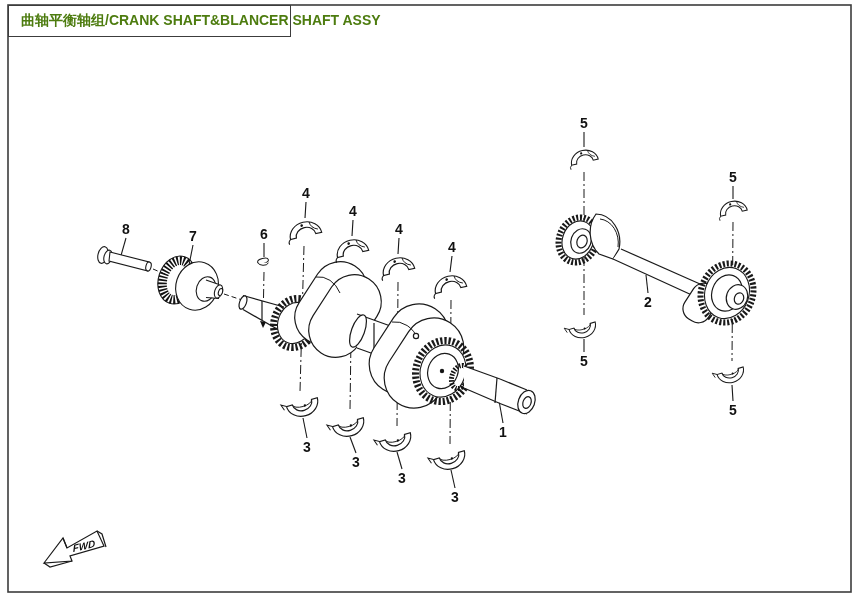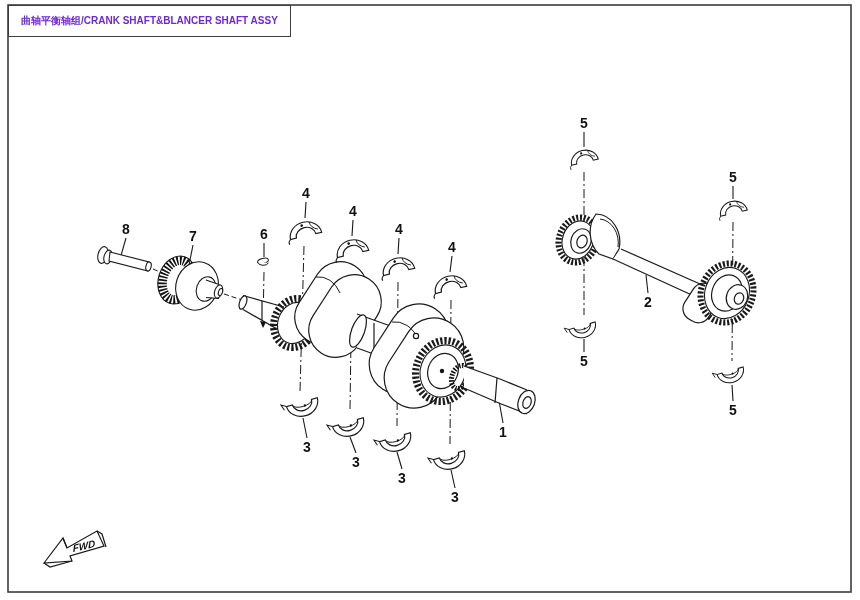--- a/index.html
+++ b/index.html
@@ -11,21 +11,21 @@
   .callout{
     position:absolute;transform:translate(-50%,-50%);
     font-weight:bold;font-size:14px;color:#111;line-height:1;
     letter-spacing:0;user-select:none;
   }
   #title-box{
     position:absolute;left:8px;top:5px;width:283px;height:32px;
     border:1.6px solid #3c3c3c;background:#fff;display:flex;align-items:center;
     box-sizing:border-box;padding-left:12px;
   }
-  #title-text{font-weight:bold;font-size:10px;color:#6d28d9;white-space:nowrap;}
+  #title-text{font-weight:bold;font-size:14px;color:#4d7c0f;white-space:nowrap;}
   #fwd-label{
     position:absolute;left:84px;top:546px;transform:translate(-50%,-50%) rotate(-13deg) skewX(-10deg);
     font-weight:bold;font-style:italic;font-size:10px;color:#111;
   }
 </style>
 </head>
 <body>
 
 <div id="page">
 

